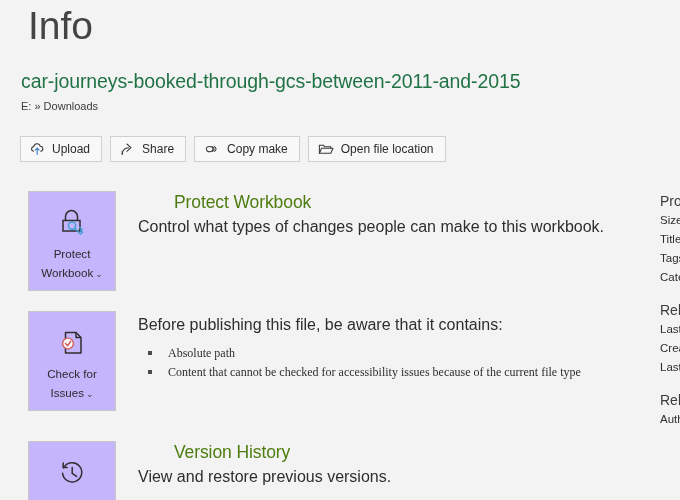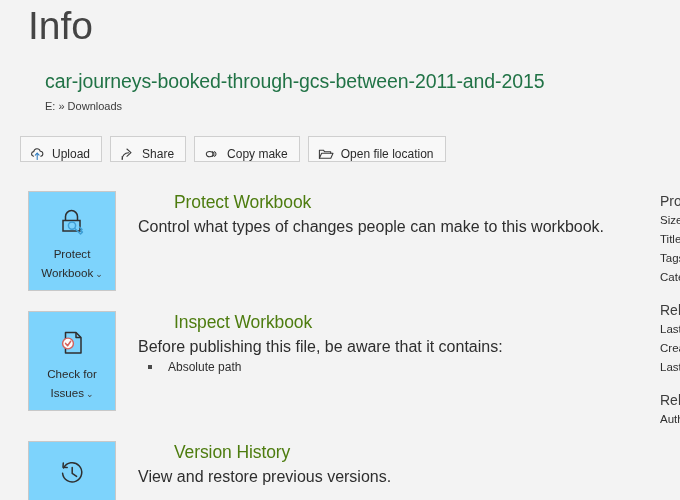--- a/index.html
+++ b/index.html
@@ -28,21 +28,20 @@
     letter-spacing: 0px;
     color: #444444;
     line-height: 48px;
   }
 
   
   .file-block {
     position: absolute;
     left: 21px;
     top: 69px;
-    margin-left: 24px;
   }
   .file-name {
     font-size: 19.5px;
     font-weight: 400;
     color: #217346;
     line-height: 24px;
     letter-spacing: -0.1px;
     white-space: nowrap;
   }
   .file-path {
@@ -58,21 +57,21 @@
     left: 20px;
     top: 136px;
     display: flex;
     gap: 8px;
   }
   .action-btn {
     height: 26px;
     background: #f8f8f8;
     border: 1px solid #cfcfcf;
     display: flex;
-    align-items: flex-end;
+    align-items: center;
     gap: 7px;
     padding: 0 11px 0 9px;
     font-size: 12px;
     color: #2b2b2b;
     cursor: pointer;
     white-space: nowrap;
   }
   .action-btn svg { display: block; }
 
   
@@ -83,21 +82,21 @@
   }
   .sec-protect  { top: 191px; }
   .sec-inspect  { top: 311px; }
   .sec-version  { top: 441px; }
 
   .big-btn {
     position: absolute;
     left: 28px;
     top: 0;
     width: 88px;
-    background: #7dd3fc;
+    background: #c4b5fd;
     border: 1px solid #c8c8c8;
     padding: 12px 4px 8px 4px;
     display: flex;
     flex-direction: column;
     align-items: center;
     cursor: pointer;
   }
   .big-btn .glyph { height: 38px; display: flex; align-items: center; justify-content: center; }
   .big-btn .caption {
     margin-top: 4px;
@@ -123,22 +122,23 @@
     letter-spacing: -0.1px;
     margin-left: 36px;
   }
   .sec-desc {
     margin-top: 6px;
     font-size: 16px;
     line-height: 16px;
     color: #2e2e2e;
   }
   .issue-list {
-    margin-top: 4px;
+    margin-top: 12px;
     list-style: none;
+    font-family: Liberation Serif, serif;
   }
   .issue-list li {
     position: relative;
     padding-left: 30px;
     font-size: 12px;
     line-height: 16px;
     color: #2e2e2e;
     margin-top: 3px;
     max-width: 445px;
   }
@@ -281,24 +281,24 @@
     </span>
     <span class="caption">
       <span>Check for</span>
     </span>
     <span class="caption">
       <span>Issues</span><span class="chev">⌄</span>
     </span>
   </div>
 
   <div class="sec-body">
-    <div class="sec-head">Inspect Workbook</div>
     <div class="sec-desc">Before publishing this file, be aware that it contains:</div>
     <ul class="issue-list">
       <li>Absolute path</li>
+      <li>Content that cannot be checked for accessibility issues because of the current file type</li>
     </ul>
   </div>
 
 </div>
 
 <div class="section sec-version">
 
   <div class="big-btn">
     <span class="glyph">
       <svg width="34" height="34" viewBox="0 0 34 34">

